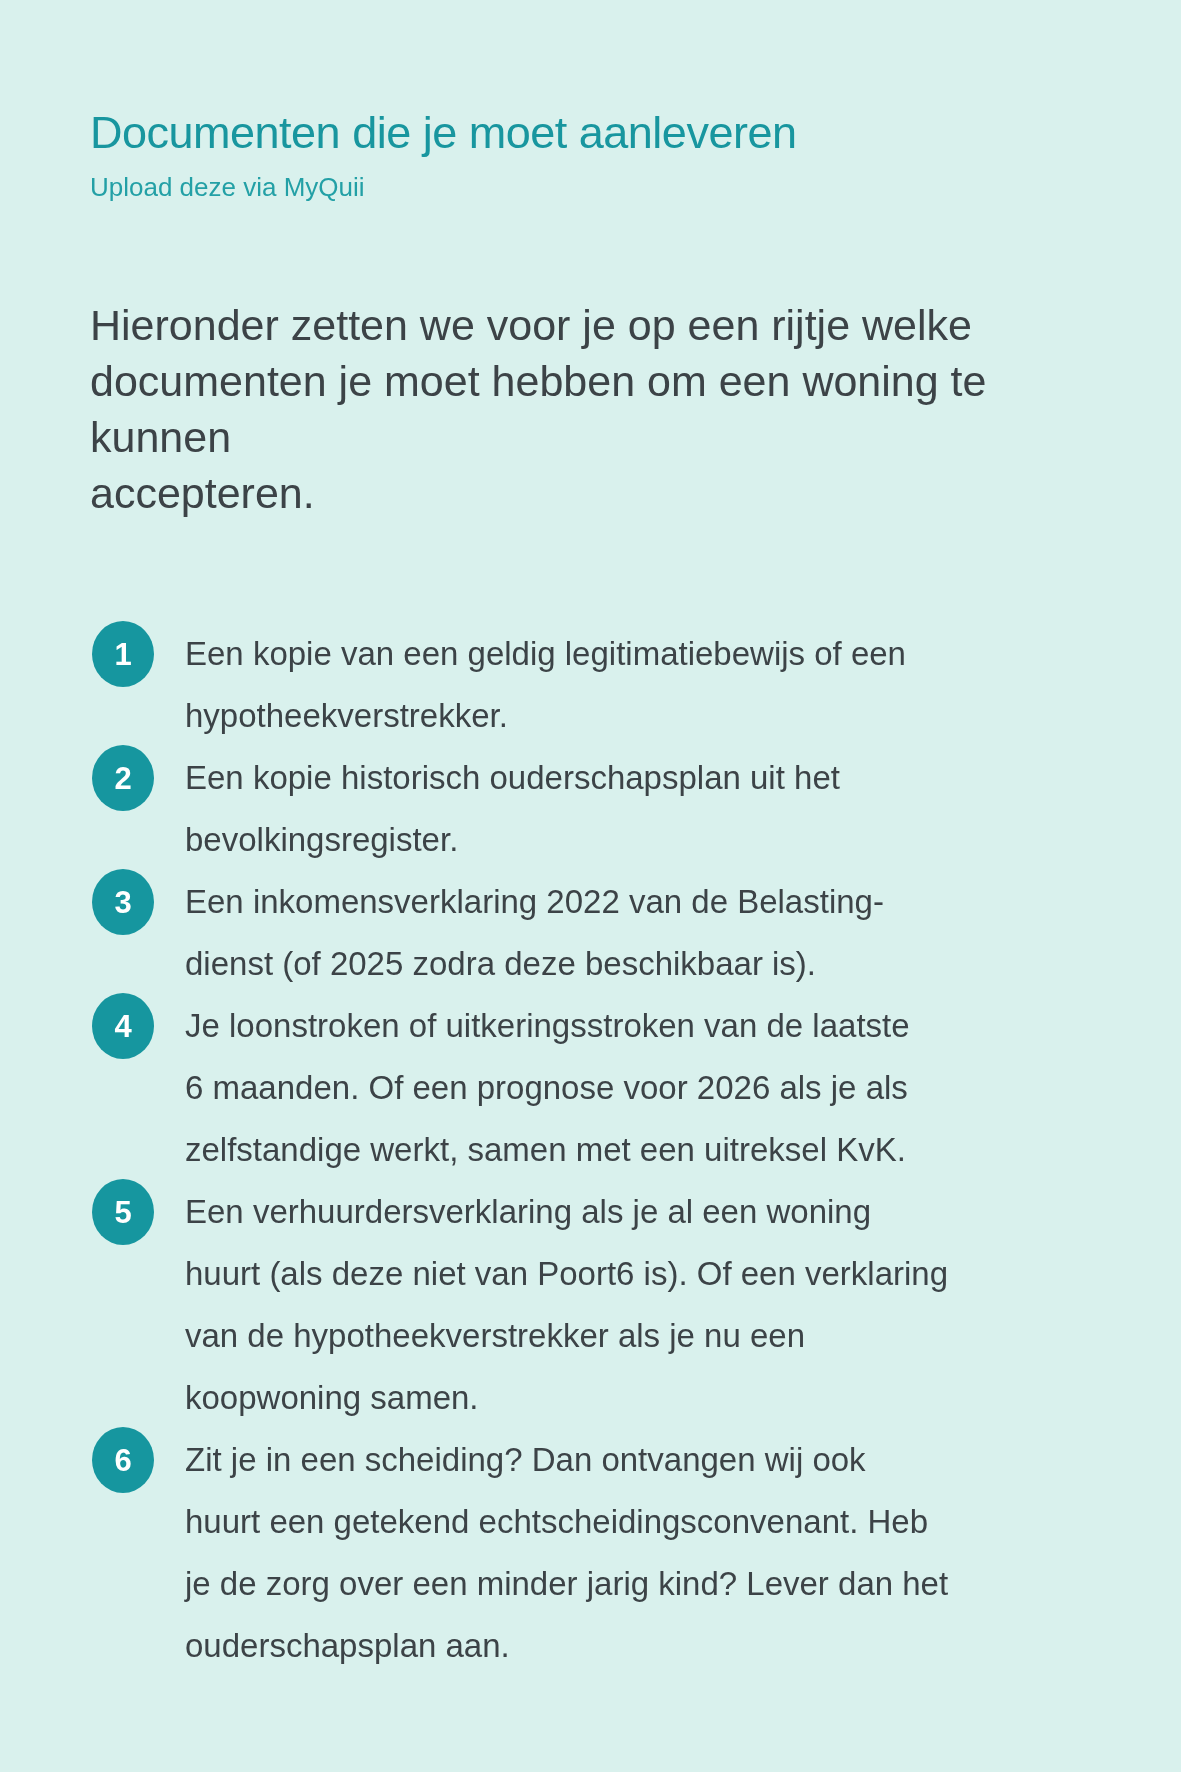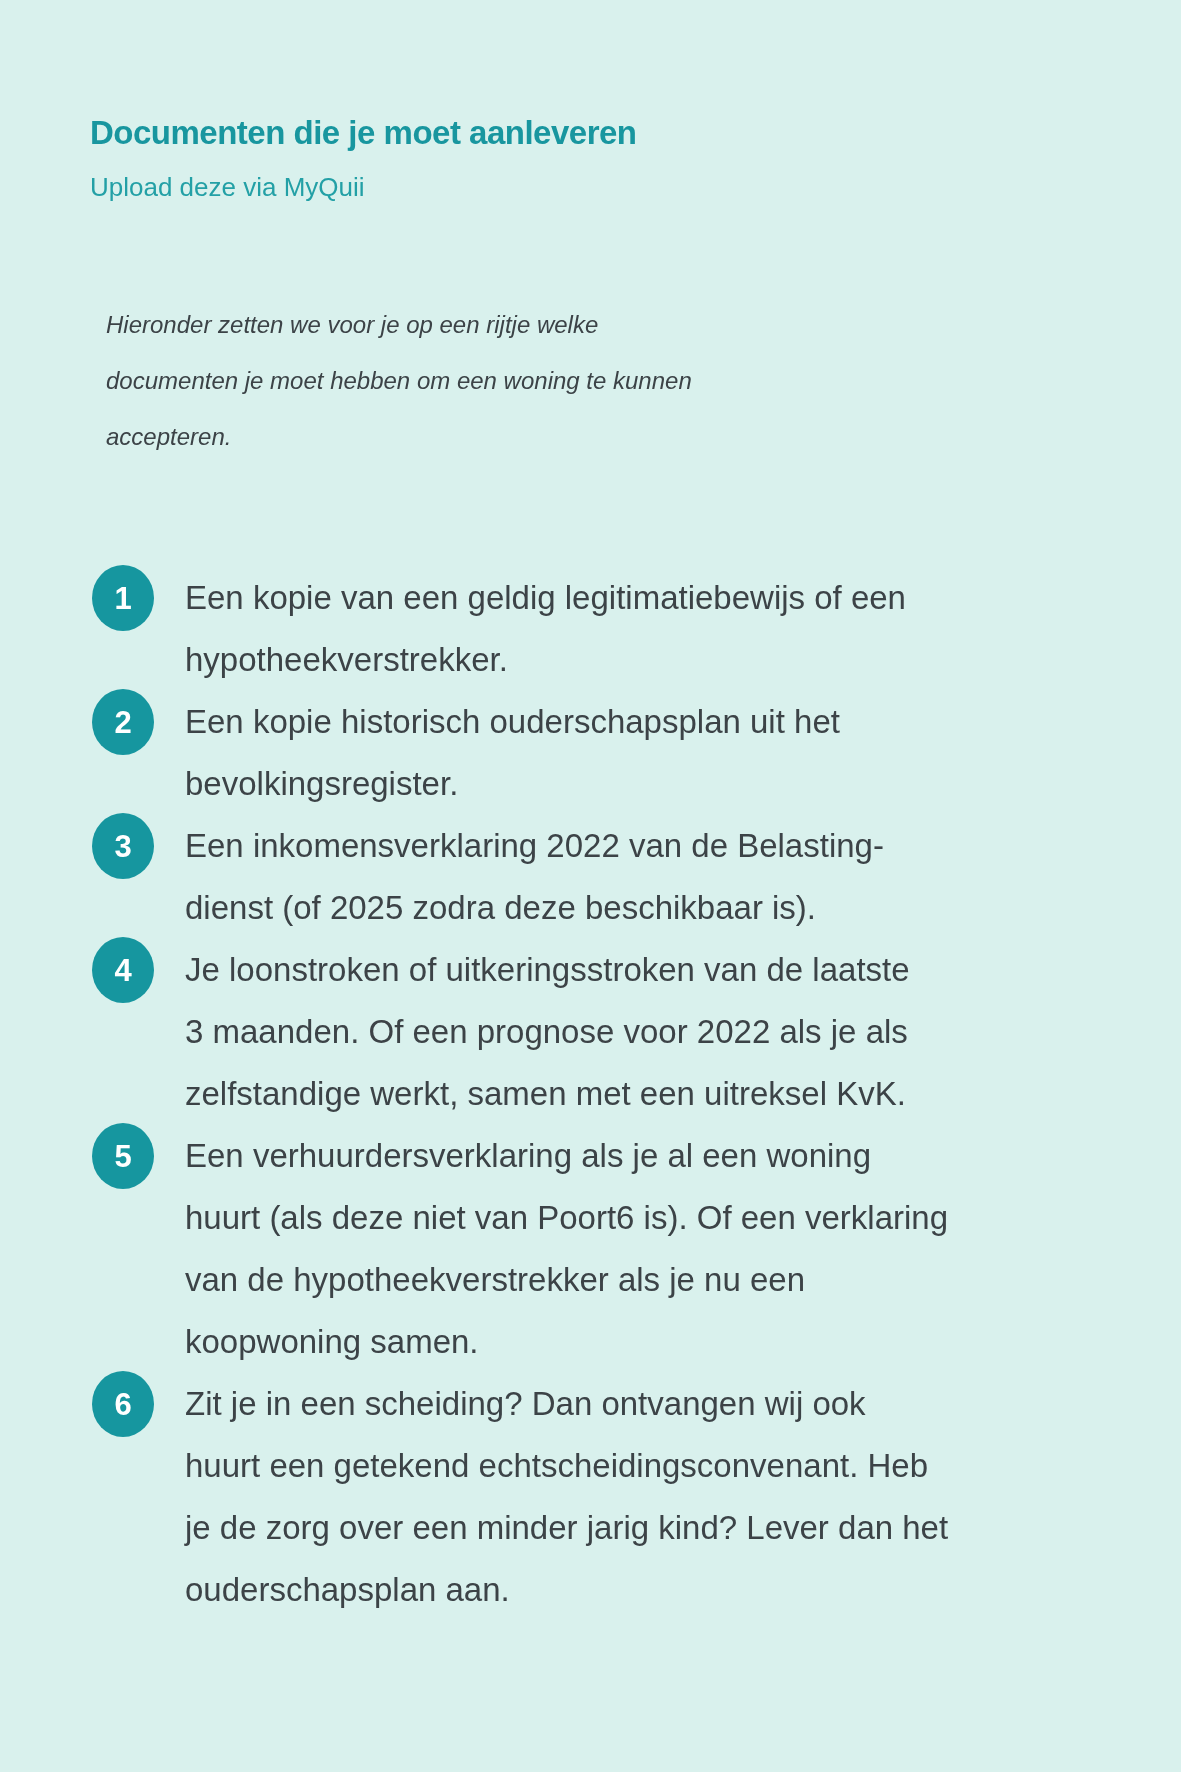--- a/index.html
+++ b/index.html
@@ -16,40 +16,39 @@
     overflow: hidden;
     font-family: "Liberation Sans", sans-serif;
     color: #3c4347;
     box-sizing: border-box;
   }
   .content {
     padding: 106px 70px 0 90px;
   }
   .page-title {
     margin: 0;
-    font-size: 33px;
+    font-size: 45px;
     line-height: 53px;
-    font-weight: 700;
+    font-weight: 400;
     letter-spacing: -0.5px;
     color: #18969f;
   }
   .page-subtitle {
     margin: 5px 0 0 0;
     font-size: 26px;
     line-height: 47px;
     font-weight: 400;
     color: #23a0a6;
   }
   .intro-text {
-    margin: 86px 0 0 16px;
-    font-size: 24px;
+    margin: 86px 0 0 0;
+    font-size: 43px;
     line-height: 56px;
     white-space: pre-line;
     max-width: 920px;
-    font-style: italic;
   }
   .checklist {
     margin-top: 102px;
   }
   .checklist-item {
     display: grid;
     grid-template-columns: 95px 1fr;
     align-items: start;
   }
   .item-badge {
@@ -113,21 +112,21 @@
         </div>
         <div class="item-text">Een inkomensverklaring 2022 van de Belasting-
 dienst (of 2025 zodra deze beschikbaar is).</div>
       </div>
 
       <div class="checklist-item">
         <div class="item-badge">
           <span class="item-number">4</span>
         </div>
         <div class="item-text">Je loonstroken of uitkeringsstroken van de laatste
-3 maanden. Of een prognose voor 2022 als je als
+6 maanden. Of een prognose voor 2026 als je als
 zelfstandige werkt, samen met een uitreksel KvK.</div>
       </div>
 
       <div class="checklist-item">
         <div class="item-badge">
           <span class="item-number">5</span>
         </div>
         <div class="item-text">Een verhuurdersverklaring als je al een woning
 huurt (als deze niet van Poort6 is). Of een verklaring
 van de hypotheekverstrekker als je nu een

